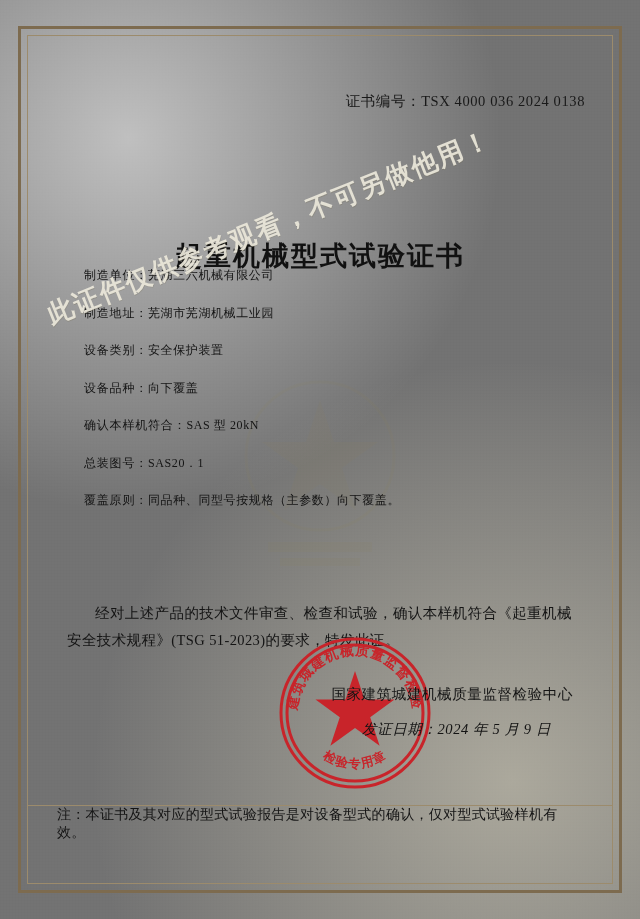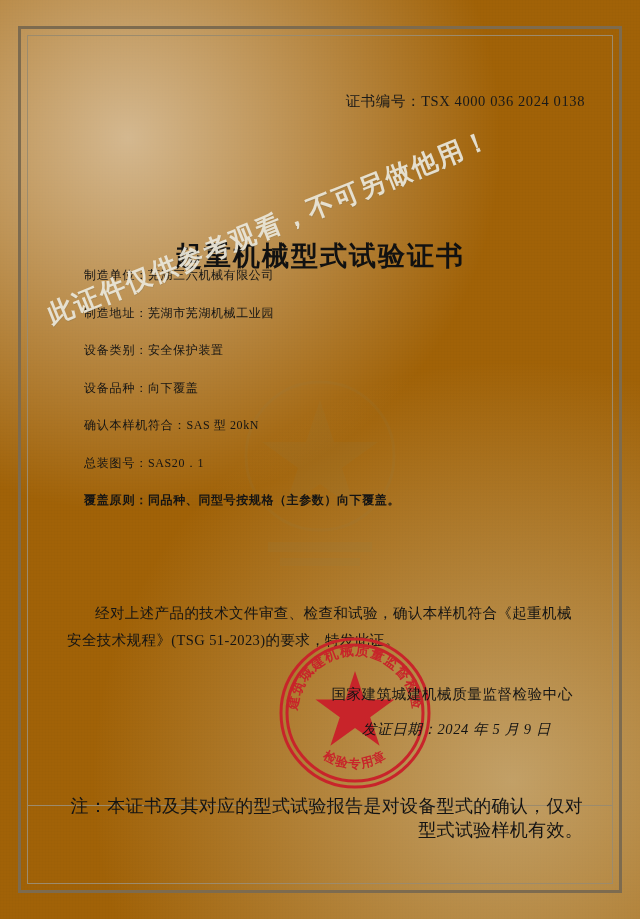--- a/index.html
+++ b/index.html
@@ -11,21 +11,21 @@
     width: 640px;
     height: 919px;
     font-family: "Liberation Serif", "DejaVu Serif", serif;
     overflow: hidden;
   }
 
   .page {
     position: relative;
     width: 640px;
     height: 919px;
-    background: #a16207;
+    background: #737373;
     box-sizing: border-box;
     overflow: hidden;
   }
 
   
   .paper-texture {
     position: absolute;
     inset: 0;
     background-image:
       radial-gradient(circle at 20% 15%, rgba(255,255,255,0.55) 0%, rgba(255,255,255,0) 40%),
@@ -112,21 +112,20 @@
   }
   .field-label {
     letter-spacing: 0.8px;
   }
   .field-value {
     letter-spacing: 0.6px;
   }
   .field-row.coverage {
     white-space: normal;
     margin-bottom: 0;
-    font-weight: bold;
   }
 
   .statement {
     position: absolute;
     left: 40px;
     right: 40px;
     top: 565px;
     font-size: 14.5px;
     line-height: 27px;
     color: #141414;
@@ -170,24 +169,24 @@
     left: 0;
     right: 0;
     bottom: 78px;
     border-top: 1px solid #9c8b6c;
   }
   .footer-note {
     position: absolute;
     left: 30px;
     right: 30px;
     bottom: 42px;
-    font-size: 18px;
+    font-size: 14px;
     letter-spacing: 0.3px;
     color: #141414;
-    text-align: right;
+    text-align: left;
   }
 
   
   .wm-text {
     position: absolute;
     left: 42px;
     top: 300px;
     width: 560px;
     transform: rotate(-22deg);
     transform-origin: left top;

